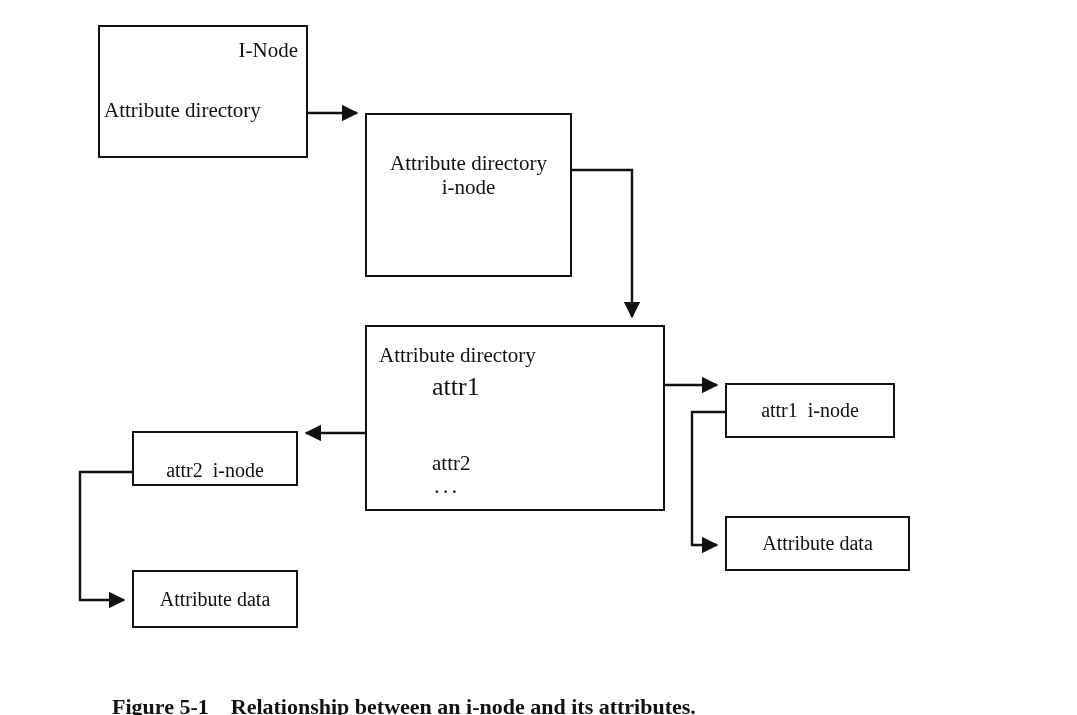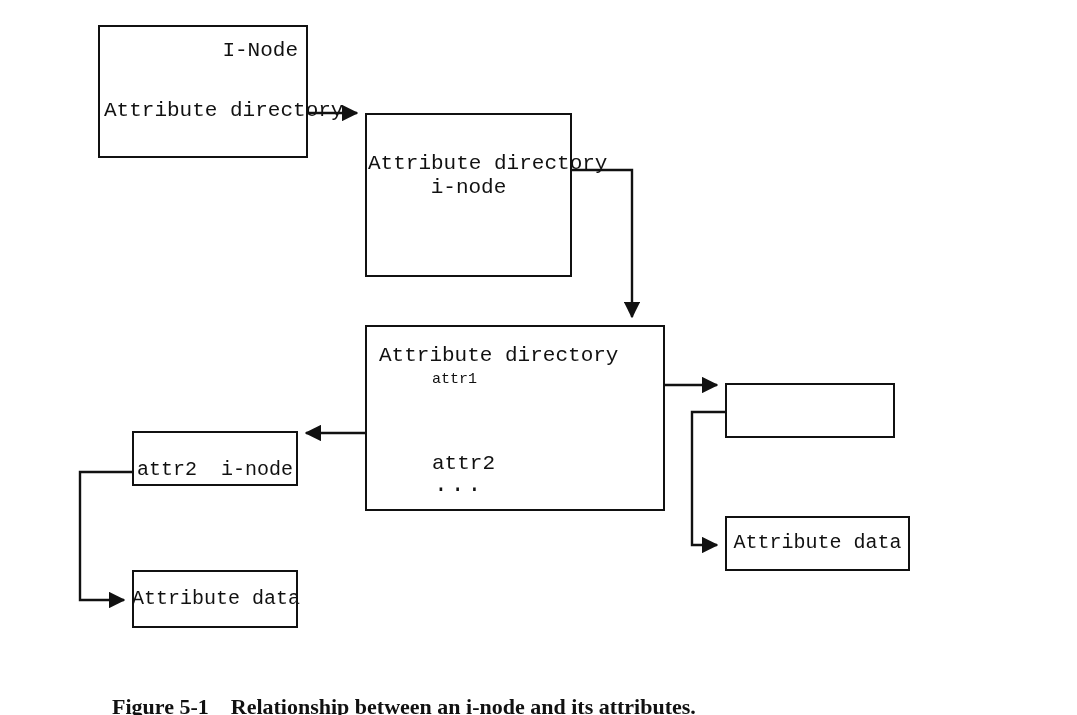--- a/index.html
+++ b/index.html
@@ -24,21 +24,21 @@
   }
   .node-box {
     position: absolute;
     box-sizing: border-box;
     border: 2px solid #111111;
     background: #ffffff;
   }
   .node-text {
     position: absolute;
     color: #111111;
-    font-family: Liberation Mono, monospace;
+    font-family: Liberation Serif, serif;
     white-space: pre;
     line-height: 1.12;
   }
   .t-right { text-align: right; }
   .t-center { text-align: center; }
   .t-left { text-align: left; }
 
   
   #box-inode { left: 98px; top: 25px; width: 210px; height: 133px; }
   #box-inode-title {
@@ -58,21 +58,21 @@
   }
 
   
   #box-attrdir { left: 365px; top: 325px; width: 300px; height: 186px; }
   #box-attrdir-heading {
     left: 379px; top: 344px; width: 230px;
     font-size: 21px;
   }
   #box-attrdir-attr1 {
     left: 379px; top: 372px; width: 230px;
-    font-size: 15px;
+    font-size: 26px;
     padding-left: 53px;
     box-sizing: border-box;
   }
   #box-attrdir-attr2 {
     left: 379px; top: 424px; width: 230px;
     font-size: 21px;
     padding-left: 53px;
     box-sizing: border-box;
     margin-top: 28px;
   }
@@ -159,20 +159,21 @@
   <div class="node-text t-center" id="box-attrdir-inode-label">Attribute directory
 i-node</div>
 
   <div class="node-box" id="box-attrdir"></div>
   <div class="node-text t-left" id="box-attrdir-heading">Attribute directory</div>
   <div class="node-text t-left" id="box-attrdir-attr1">attr1</div>
   <div class="node-text t-left" id="box-attrdir-attr2">attr2</div>
   <div class="node-text t-left" id="box-attrdir-ellipsis">...</div>
 
   <div class="node-box" id="box-attr1-inode"></div>
+  <div class="node-text t-center" id="box-attr1-inode-label">attr1  i-node</div>
 
   <div class="node-box" id="box-attr1-data"></div>
   <div class="node-text t-center" id="box-attr1-data-label">Attribute data</div>
 
   <div class="node-box" id="box-attr2-inode"></div>
   <div class="node-text t-center" id="box-attr2-inode-label">attr2  i-node</div>
 
   <div class="node-box" id="box-attr2-data"></div>
   <div class="node-text t-center" id="box-attr2-data-label">Attribute data</div>
 

